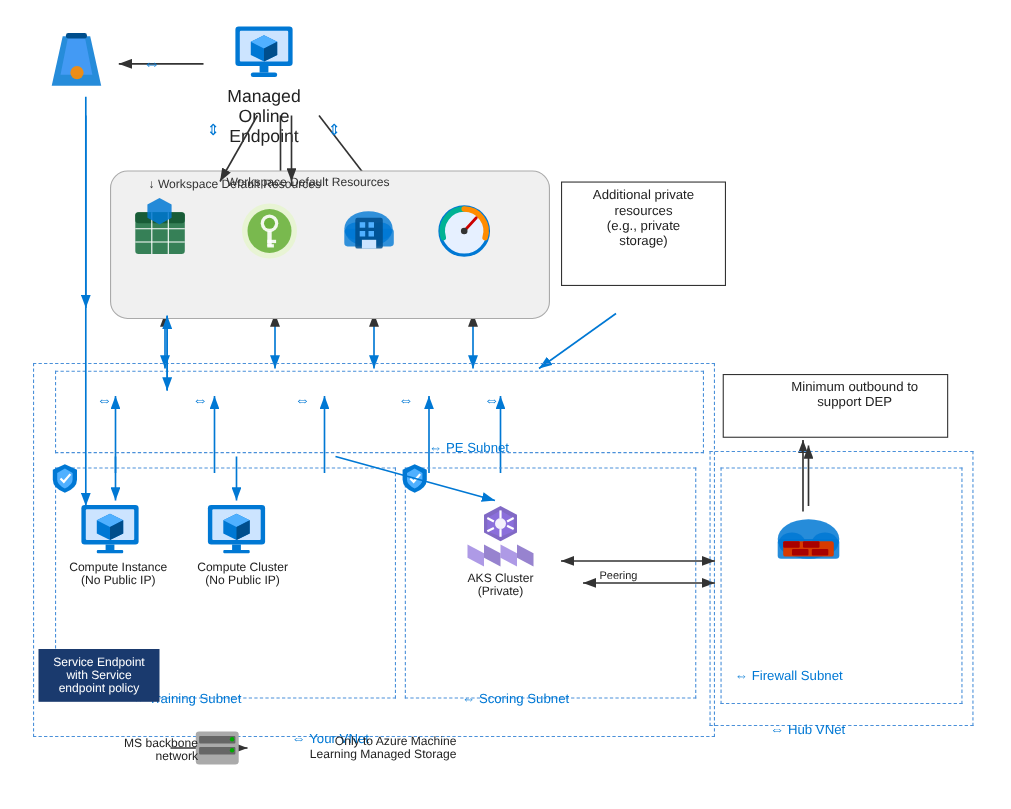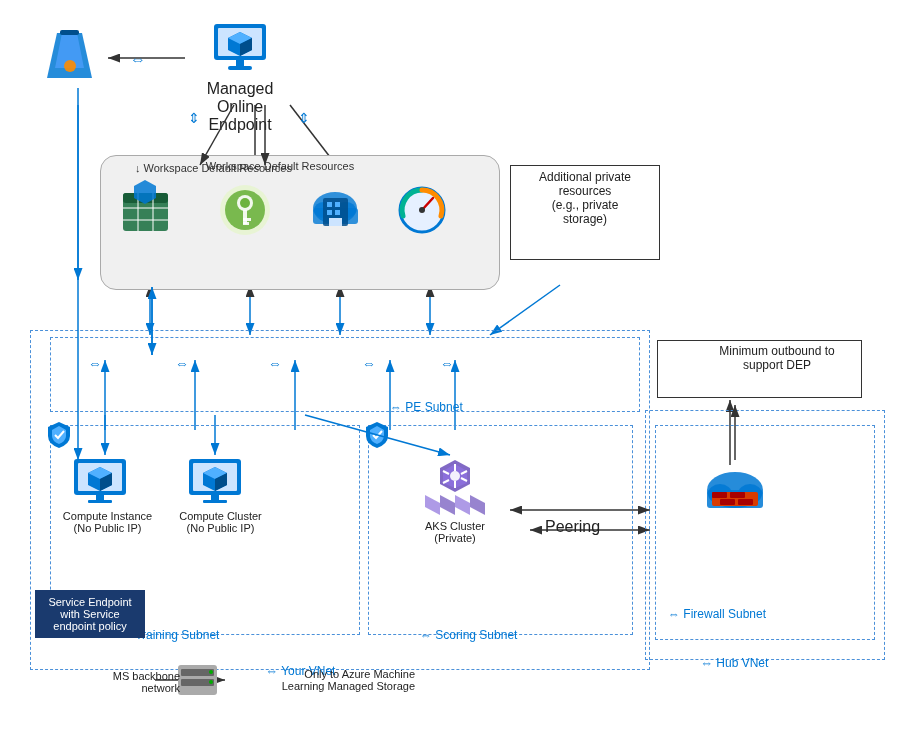--- a/index.html
+++ b/index.html
@@ -310,21 +310,21 @@
       <line x1="41" y1="19" x2="47" y2="16" stroke="#fff" stroke-width="2"></line>
 
       <polygon points="20,40 35,48 35,60 20,52" fill="#6b4fbb" opacity="0.7"></polygon>
       <polygon points="35,40 50,48 50,60 35,52" fill="#8b6fdb" opacity="0.7"></polygon>
       <polygon points="50,40 65,48 65,60 50,52" fill="#6b4fbb" opacity="0.7"></polygon>
       <polygon points="5,40 20,48 20,60 5,52" fill="#8b6fdb" opacity="0.7"></polygon>
     </svg>
   </div>
   <div class="label" style="left:410px; top:520px; width:90px; font-size:11px;">AKS Cluster<br>(Private)</div>
 
-  <div class="label" style="left:545px; top:518px; font-size:16px;">Peering</div>
+  <div class="label" style="left:545px; top:518px; font-size:10px;">Peering</div>
 
   <div class="icon" style="left:700px; top:460px;">
     <svg width="70" height="65" viewBox="0 0 70 65">
 
       <ellipse cx="35" cy="30" rx="28" ry="18" fill="#0078d4" opacity="0.85"></ellipse>
       <ellipse cx="20" cy="34" rx="12" ry="10" fill="#0078d4" opacity="0.85"></ellipse>
       <ellipse cx="50" cy="34" rx="12" ry="10" fill="#0078d4" opacity="0.85"></ellipse>
       <rect x="7" y="30" width="56" height="18" rx="3" fill="#0078d4" opacity="0.85"></rect>
 
       <rect x="12" y="32" width="46" height="14" rx="2" fill="#d83b01"></rect>

